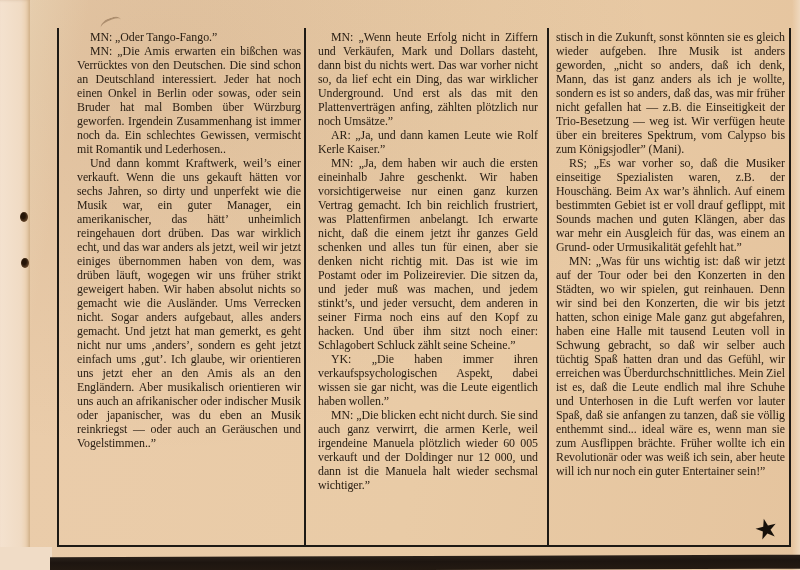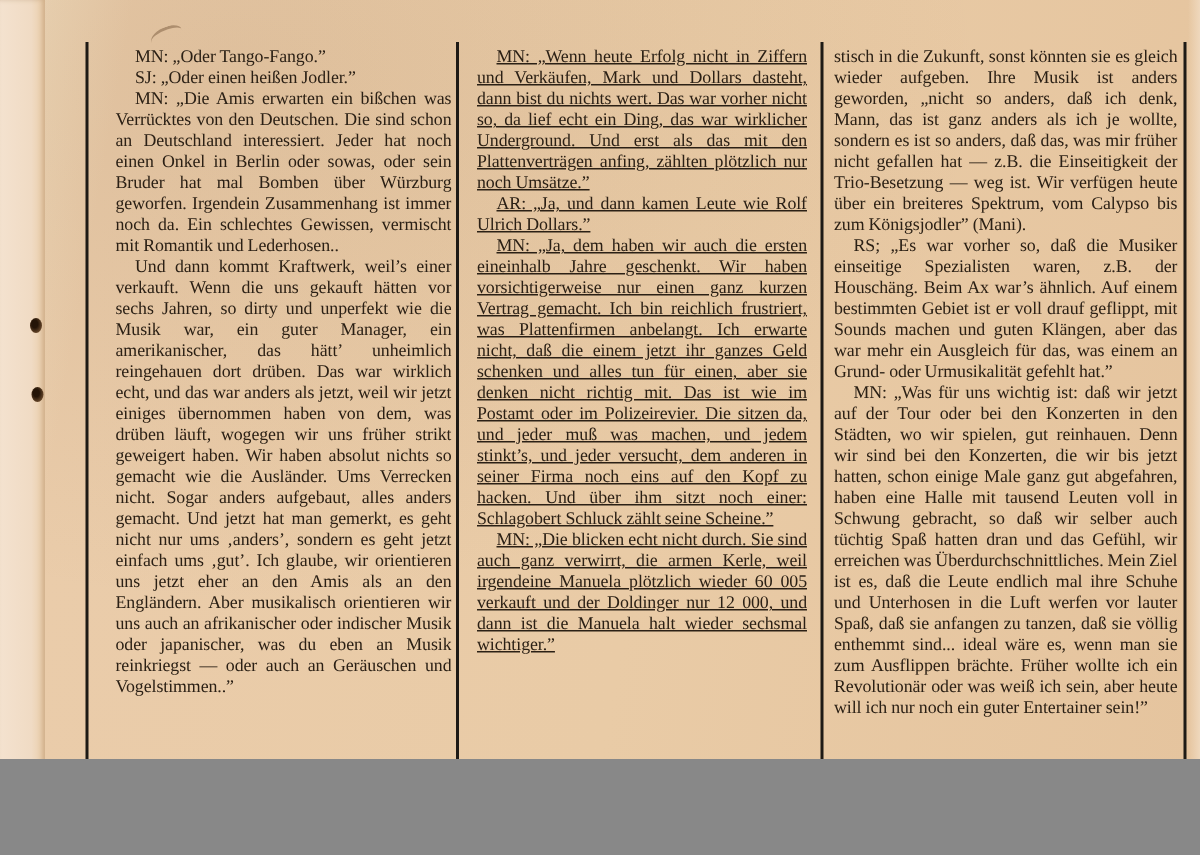--- a/index.html
+++ b/index.html
@@ -1,17 +1,17 @@
 <!DOCTYPE html>
 <html><head>
 <meta charset="utf-8">
 <style>
   html,body{margin:0;padding:0;background:#888;}
   .page{
-    position:relative;width:800px;height:506px;overflow:hidden;
+    position:relative;width:800px;height:570px;overflow:hidden;
     font-family:"Liberation Serif", serif;
     background:
       radial-gradient(ellipse at 20% 10%, rgba(120,80,40,0.10), rgba(0,0,0,0) 55%),
       linear-gradient(100deg,#f2ddc6 0%,#eed6b6 4%,#eaccaa 10%,#e9cba6 55%,#e5c49e 100%);
   }
   
   .edge-left{
     position:absolute;left:0;top:0;width:30px;height:570px;
     background:linear-gradient(90deg,#f4e2cf 0%,#f0dbc4 70%,#e9cba6 100%);
     box-shadow:inset -2px 0 3px rgba(140,100,60,0.25);
@@ -33,21 +33,21 @@
   .vrule-4{left:789px;}
   .hrule{position:absolute;left:57px;top:545px;width:734px;height:2px;background:#1e1a15;}
   .col{
     position:absolute;top:30px;height:516px;overflow:hidden;
     font-size:11.9px;line-height:14px;color:#2b2015;
     text-align:justify;word-spacing:-0.2px;letter-spacing:-0.05px;
   }
   .col p{margin:0;}
   .col p.indent{text-indent:13px;}
   .col-1{left:77px;width:224px;}
-  .col-2{left:318px;width:220px;text-decoration:underline;}
+  .col-2{left:318px;width:220px;}
   .col-3{left:556px;width:229px;}
   .scan-bar{
     position:absolute;left:50px;top:556px;width:750px;height:14px;
     background:linear-gradient(180deg,#2a211a 0%,#1d1510 40%,#241a12 100%);
     transform:skewY(-0.2deg);
   }
   .corner-paper{
     position:absolute;left:0;top:547px;width:52px;height:23px;
     background:#f0dcc6;
   }
@@ -81,29 +81,29 @@
   <div class="hole hole-2"></div>
 
   <div class="vrule vrule-1"></div>
   <div class="vrule vrule-2"></div>
   <div class="vrule vrule-3"></div>
   <div class="vrule vrule-4"></div>
   <div class="hrule"></div>
 
   <div class="col col-1">
     <p class="indent">MN: „Oder Tango-Fango.”</p>
-    <p class="indent">SJ: „Oder einen heißen Jodler.”</p>
     <p class="indent">MN: „Die Amis erwarten ein bißchen was Verrücktes von den Deutschen. Die sind schon an Deutschland interessiert. Jeder hat noch einen Onkel in Berlin oder sowas, oder sein Bruder hat mal Bomben über Würzburg geworfen. Irgendein Zusammenhang ist immer noch da. Ein schlechtes Gewissen, vermischt mit Romantik und Lederhosen..</p>
     <p class="indent">Und dann kommt Kraftwerk, weil’s einer verkauft. Wenn die uns gekauft hätten vor sechs Jahren, so dirty und unperfekt wie die Musik war, ein guter Manager, ein amerikanischer, das hätt’ unheimlich reingehauen dort drüben. Das war wirklich echt, und das war anders als jetzt, weil wir jetzt einiges übernommen haben von dem, was drüben läuft, wogegen wir uns früher strikt geweigert haben. Wir haben absolut nichts so gemacht wie die Ausländer. Ums Verrecken nicht. Sogar anders aufgebaut, alles anders gemacht. Und jetzt hat man gemerkt, es geht nicht nur ums ‚anders’, sondern es geht jetzt einfach ums ‚gut’. Ich glaube, wir orientieren uns jetzt eher an den Amis als an den Engländern. Aber musikalisch orientieren wir uns auch an afrikanischer oder indischer Musik oder japanischer, was du eben an Musik reinkriegst — oder auch an Geräuschen und Vogelstimmen..”</p>
   </div>
 
   <div class="col col-2">
     <p class="indent">MN: „Wenn heute Erfolg nicht in Ziffern und Verkäufen, Mark und Dollars dasteht, dann bist du nichts wert. Das war vorher nicht so, da lief echt ein Ding, das war wirklicher Underground. Und erst als das mit den Plattenverträgen anfing, zählten plötzlich nur noch Umsätze.”</p>
-    <p class="indent">AR: „Ja, und dann kamen Leute wie Rolf Ulrich Dollars.”</p>
+    <p class="indent">AR: „Ja, und dann kamen Leute wie Rolf Kerle Kaiser.”</p>
     <p class="indent">MN: „Ja, dem haben wir auch die ersten eineinhalb Jahre geschenkt. Wir haben vorsichtigerweise nur einen ganz kurzen Vertrag gemacht. Ich bin reichlich frustriert, was Plattenfirmen anbelangt. Ich erwarte nicht, daß die einem jetzt ihr ganzes Geld schenken und alles tun für einen, aber sie denken nicht richtig mit. Das ist wie im Postamt oder im Polizeirevier. Die sitzen da, und jeder muß was machen, und jedem stinkt’s, und jeder versucht, dem anderen in seiner Firma noch eins auf den Kopf zu hacken. Und über ihm sitzt noch einer: Schlagobert Schluck zählt seine Scheine.”</p>
+    <p class="indent">YK: „Die haben immer ihren verkaufspsychologischen Aspekt, dabei wissen sie gar nicht, was die Leute eigentlich haben wollen.”</p>
     <p class="indent">MN: „Die blicken echt nicht durch. Sie sind auch ganz verwirrt, die armen Kerle, weil irgendeine Manuela plötzlich wieder 60 005 verkauft und der Doldinger nur 12 000, und dann ist die Manuela halt wieder sechsmal wichtiger.”</p>
   </div>
 
   <div class="col col-3">
     <p>stisch in die Zukunft, sonst könnten sie es gleich wieder aufgeben. Ihre Musik ist anders geworden, „nicht so anders, daß ich denk, Mann, das ist ganz anders als ich je wollte, sondern es ist so anders, daß das, was mir früher nicht gefallen hat — z.B. die Einseitigkeit der Trio-Besetzung — weg ist. Wir verfügen heute über ein breiteres Spektrum, vom Calypso bis zum Königsjodler” (Mani).</p>
     <p class="indent">RS; „Es war vorher so, daß die Musiker einseitige Spezialisten waren, z.B. der Houschäng. Beim Ax war’s ähnlich. Auf einem bestimmten Gebiet ist er voll drauf geflippt, mit Sounds machen und guten Klängen, aber das war mehr ein Ausgleich für das, was einem an Grund- oder Urmusikalität gefehlt hat.”</p>
     <p class="indent">MN: „Was für uns wichtig ist: daß wir jetzt auf der Tour oder bei den Konzerten in den Städten, wo wir spielen, gut reinhauen. Denn wir sind bei den Konzerten, die wir bis jetzt hatten, schon einige Male ganz gut abgefahren, haben eine Halle mit tausend Leuten voll in Schwung gebracht, so daß wir selber auch tüchtig Spaß hatten dran und das Gefühl, wir erreichen was Überdurchschnittliches. Mein Ziel ist es, daß die Leute endlich mal ihre Schuhe und Unterhosen in die Luft werfen vor lauter Spaß, daß sie anfangen zu tanzen, daß sie völlig enthemmt sind... ideal wäre es, wenn man sie zum Ausflippen brächte. Früher wollte ich ein Revolutionär oder was weiß ich sein, aber heute will ich nur noch ein guter Entertainer sein!”</p>
   </div>
 
   <div class="corner-paper"></div>

